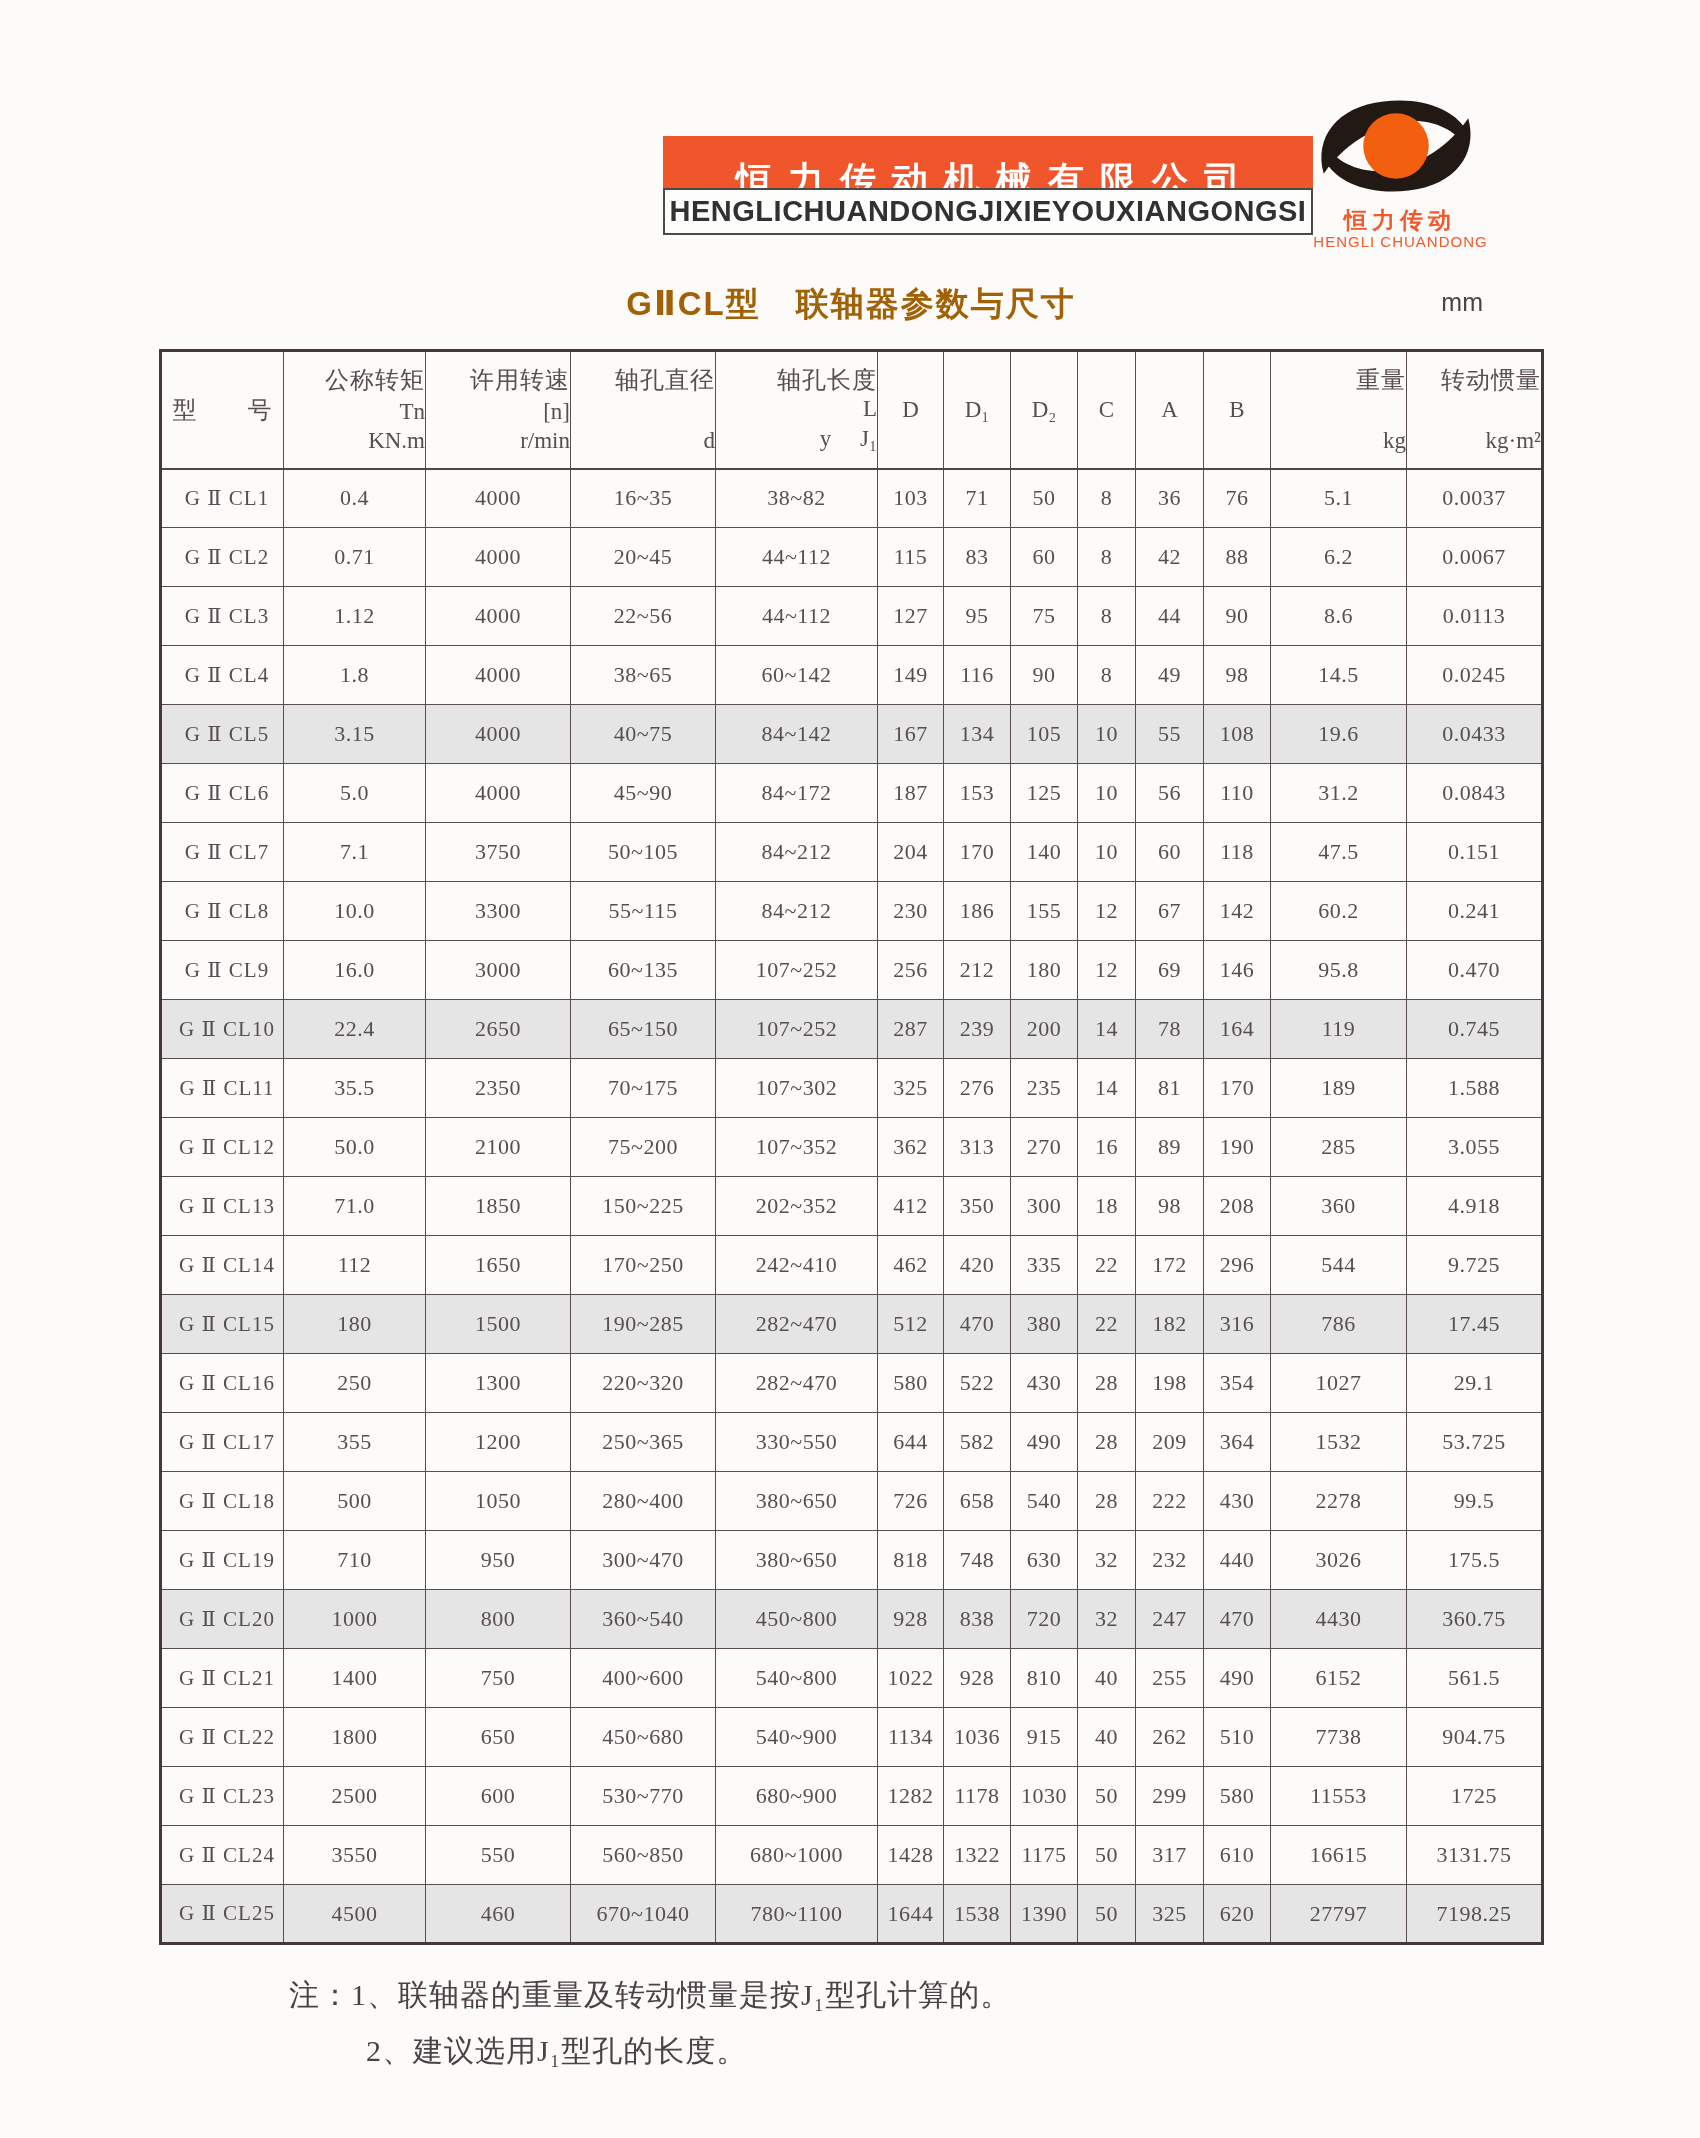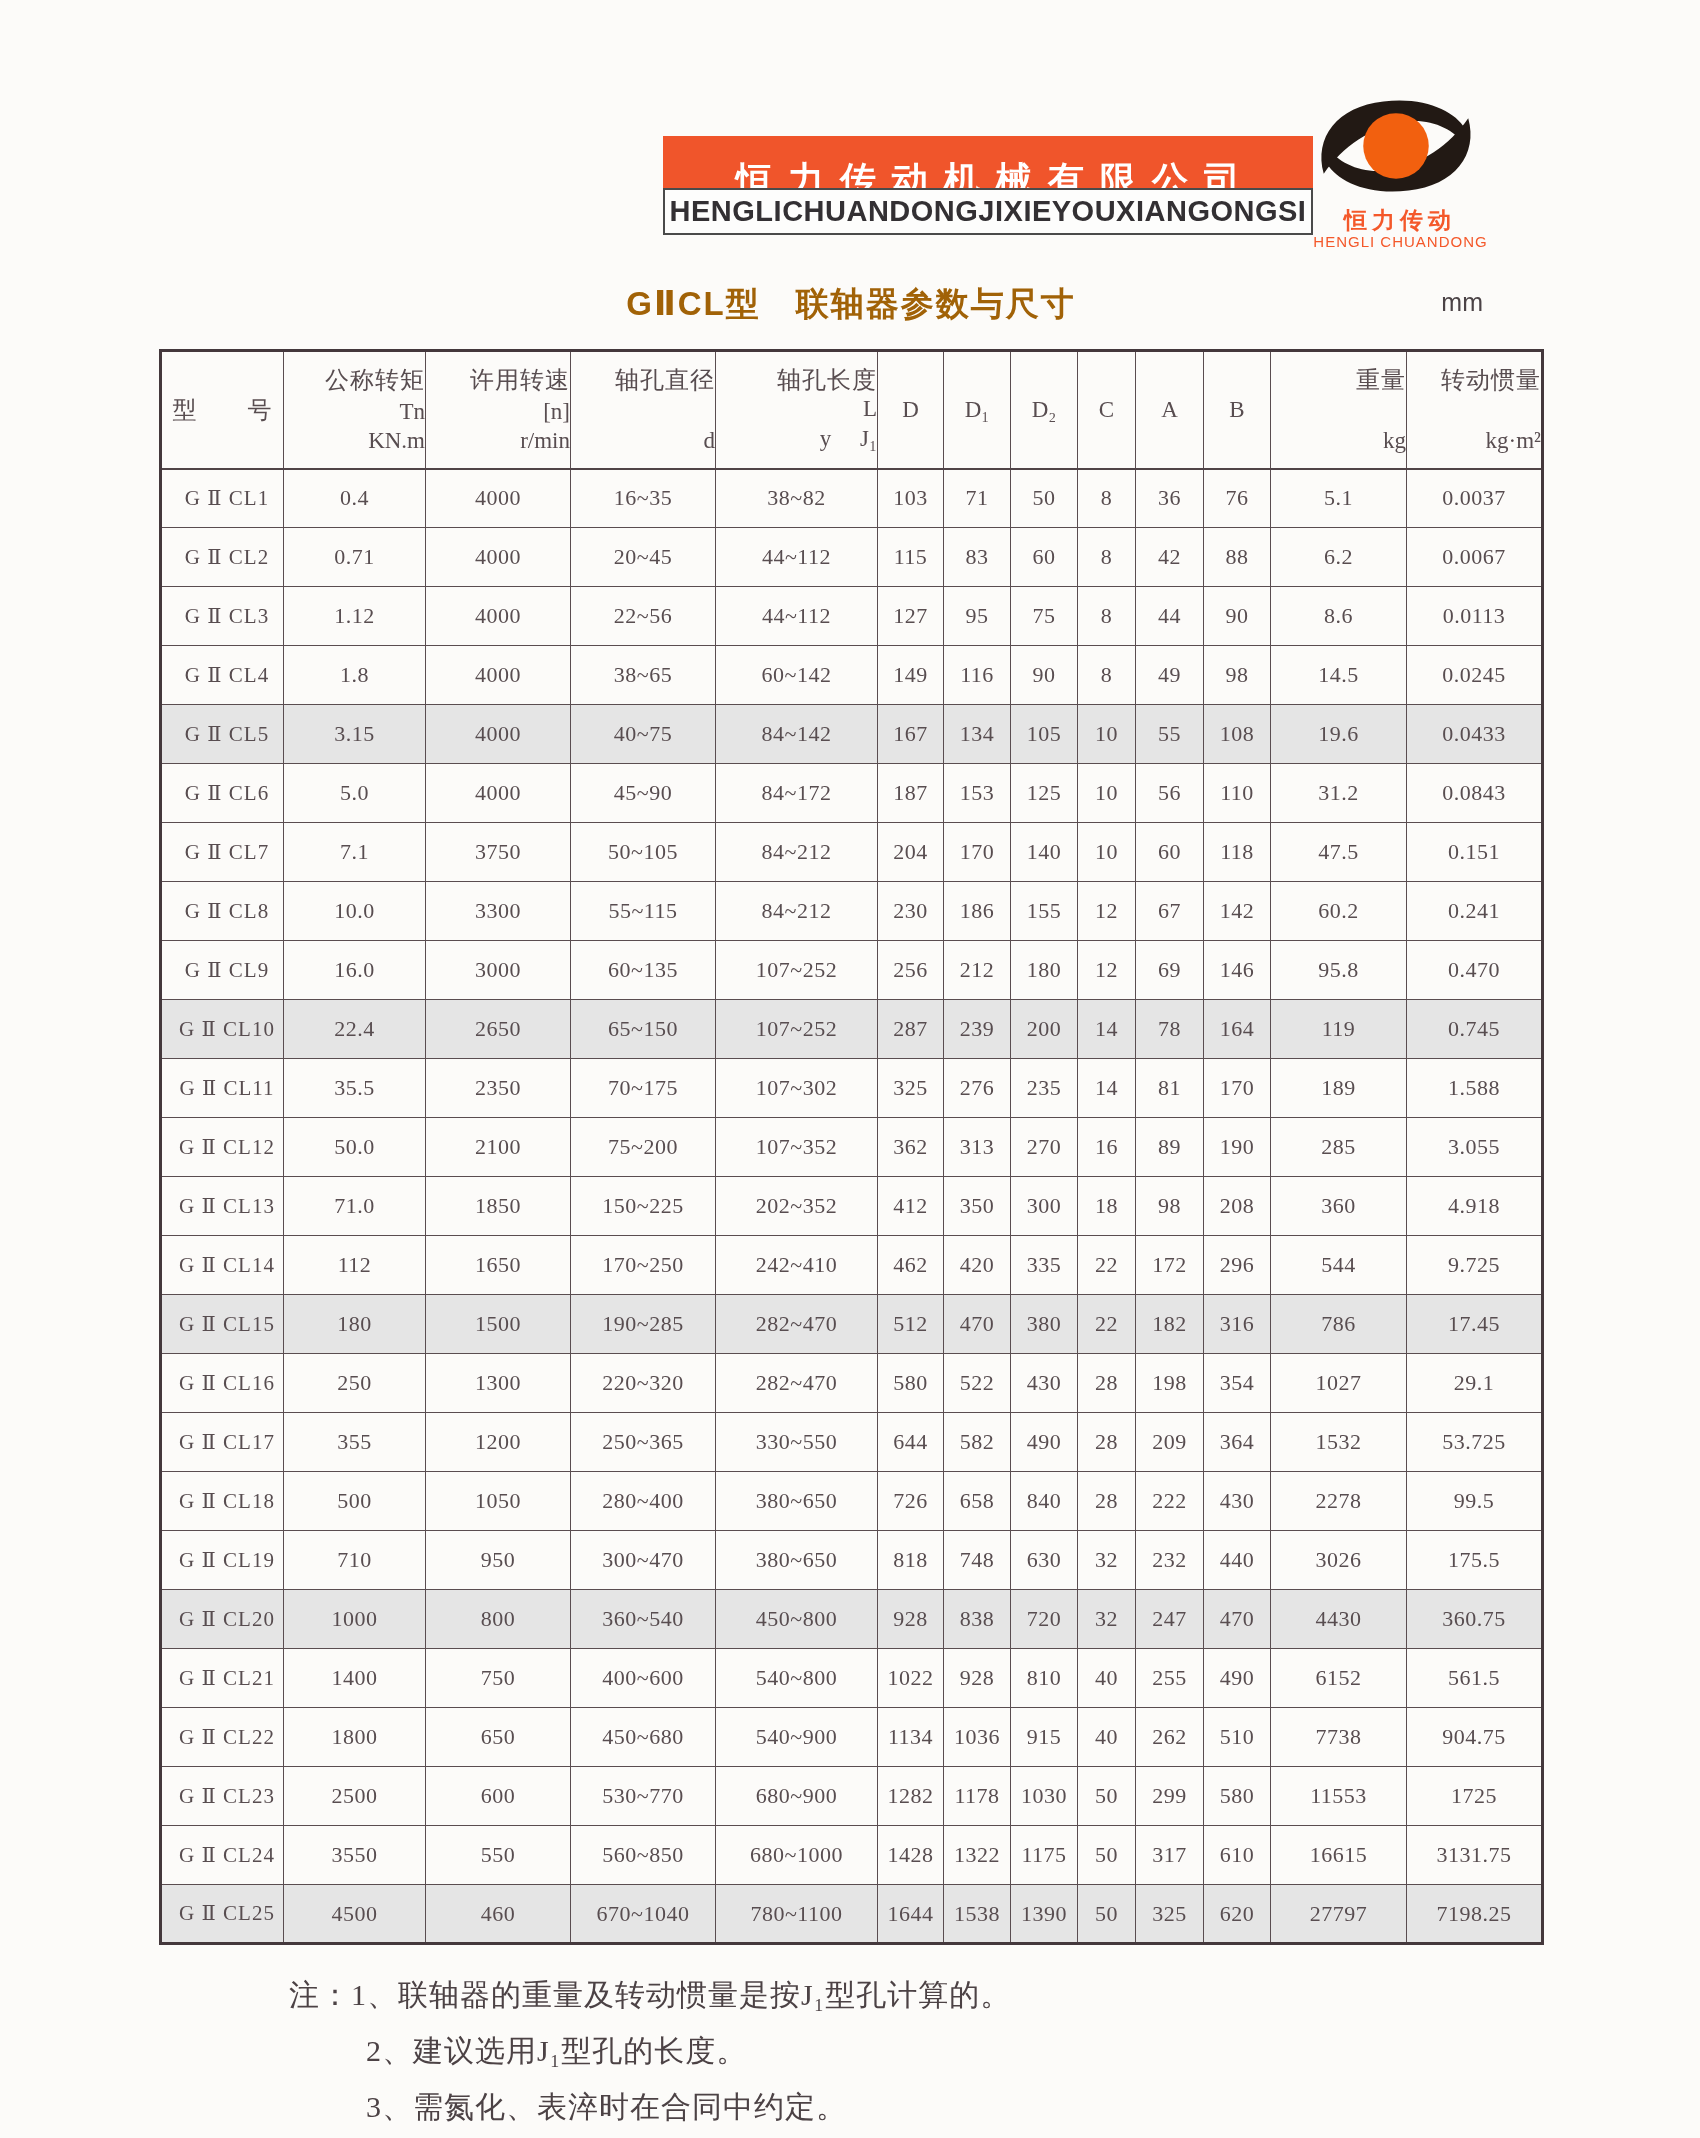--- a/index.html
+++ b/index.html
@@ -470,21 +470,21 @@
           <td>53.725</td>
         </tr>
         <tr>
           <td class="model-col">G Ⅱ CL18</td>
           <td>500</td>
           <td>1050</td>
           <td>280~400</td>
           <td>380~650</td>
           <td>726</td>
           <td>658</td>
-          <td>840</td>
+          <td>540</td>
           <td>28</td>
           <td>222</td>
           <td>430</td>
           <td>2278</td>
           <td>99.5</td>
         </tr>
         <tr>
           <td class="model-col">G Ⅱ CL19</td>
           <td>710</td>
           <td>950</td>
@@ -592,18 +592,15 @@
       </tbody>
   </table>
 
   <div class="notes">
     <div class="note-line">
       <span class="note-prefix">注：</span><span>1、联轴器的重量及转动惯量是按J₁型孔计算的。</span>
     </div>
     <div class="note-line indented">
       <span>2、建议选用J₁型孔的长度。</span>
     </div>
-    <div class="note-line indented">
-      <span>3、需氮化、表淬时在合同中约定。</span>
-    </div>
   </div>
 
 </div>
 
 </body></html>

